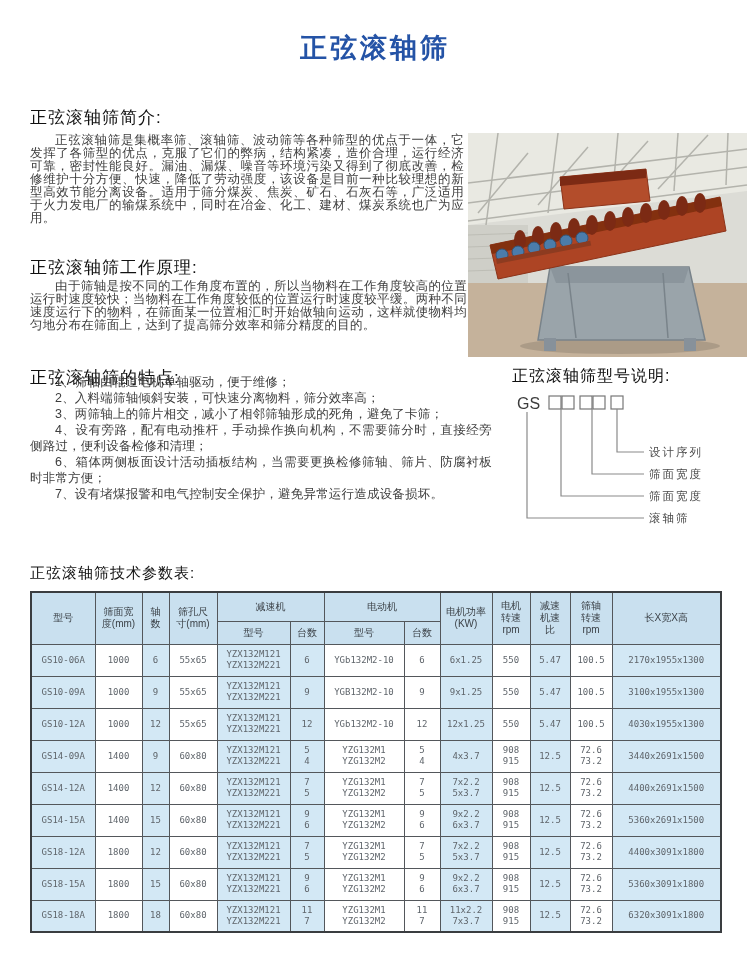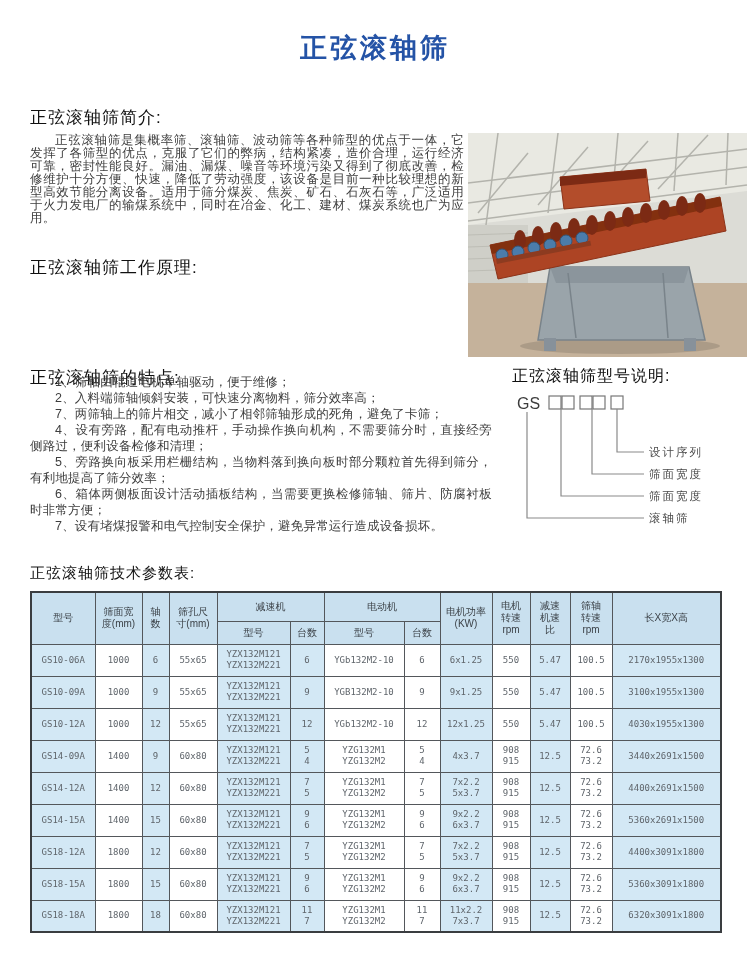--- a/index.html
+++ b/index.html
@@ -116,28 +116,28 @@
         <circle cx="50" cy="119" r="6"></circle>
         <circle cx="66" cy="115" r="6"></circle>
       <circle cx="82" cy="112" r="6"></circle>
         <circle cx="98" cy="108" r="6"></circle>
         <circle cx="114" cy="105" r="6"></circle>
     </g>
     <rect x="28" y="126" width="96" height="5" transform="rotate(-11 28 126)" fill="#8d3b20"></rect>
   </svg>
 
   <div class="sec-heading h-principle">正弦滚轴筛工作原理:</div>
+  <p class="para p-principle">由于筛轴是按不同的工作角度布置的，所以当物料在工作角度较高的位置运行时速度较快；当物料在工作角度较低的位置运行时速度较平缓。两种不同速度运行下的物料，在筛面某一位置相汇时开始做轴向运动，这样就使物料均匀地分布在筛面上，达到了提高筛分效率和筛分精度的目的。</p>
 
   <div class="sec-heading h-features">正弦滚轴筛的特点:</div>
   <div class="features-list">
       <p>1、筛轴由辊道电机单轴驱动，便于维修；</p>
       <p>2、入料端筛轴倾斜安装，可快速分离物料，筛分效率高；</p>
-      <p>7、两筛轴上的筛片相交，减小了相邻筛轴形成的死角，避免了卡筛；</p>
+      <p>3、两筛轴上的筛片相交，减小了相邻筛轴形成的死角，避免了卡筛；</p>
       <p>4、设有旁路，配有电动推杆，手动操作换向机构，不需要筛分时，直接经旁侧路过，便利设备检修和清理；</p>
-      <p>5、旁路换向板采用栏栅结构，当物料落到换向板时部分颗粒首先得到筛分，有利地提高了筛分效率；</p>
       <p>6、箱体两侧板面设计活动插板结构，当需要更换检修筛轴、筛片、防腐衬板时非常方便；</p>
       <p>7、设有堵煤报警和电气控制安全保护，避免异常运行造成设备损坏。</p>
     </div>
 
   <div class="sec-heading h-model">正弦滚轴筛型号说明:</div>
 
   <svg class="model-diagram" width="215" height="142" viewBox="0 0 215 142">
     <text x="5" y="19" font-size="16" fill="#3c3c3c">GS</text>
     <g fill="#ffffff" stroke="#777777" stroke-width="1.2">
       <rect x="37" y="6" width="12" height="13"></rect>

